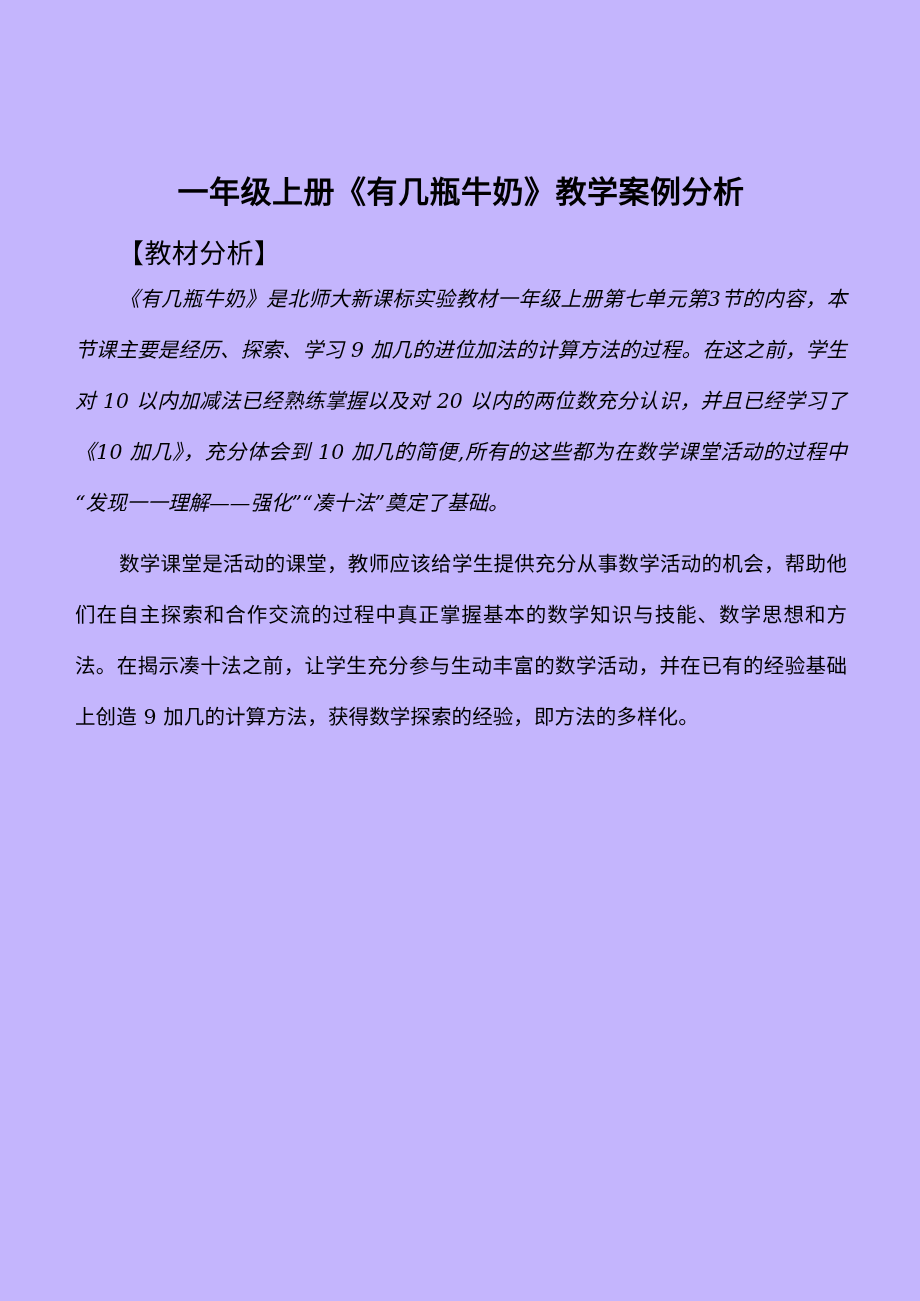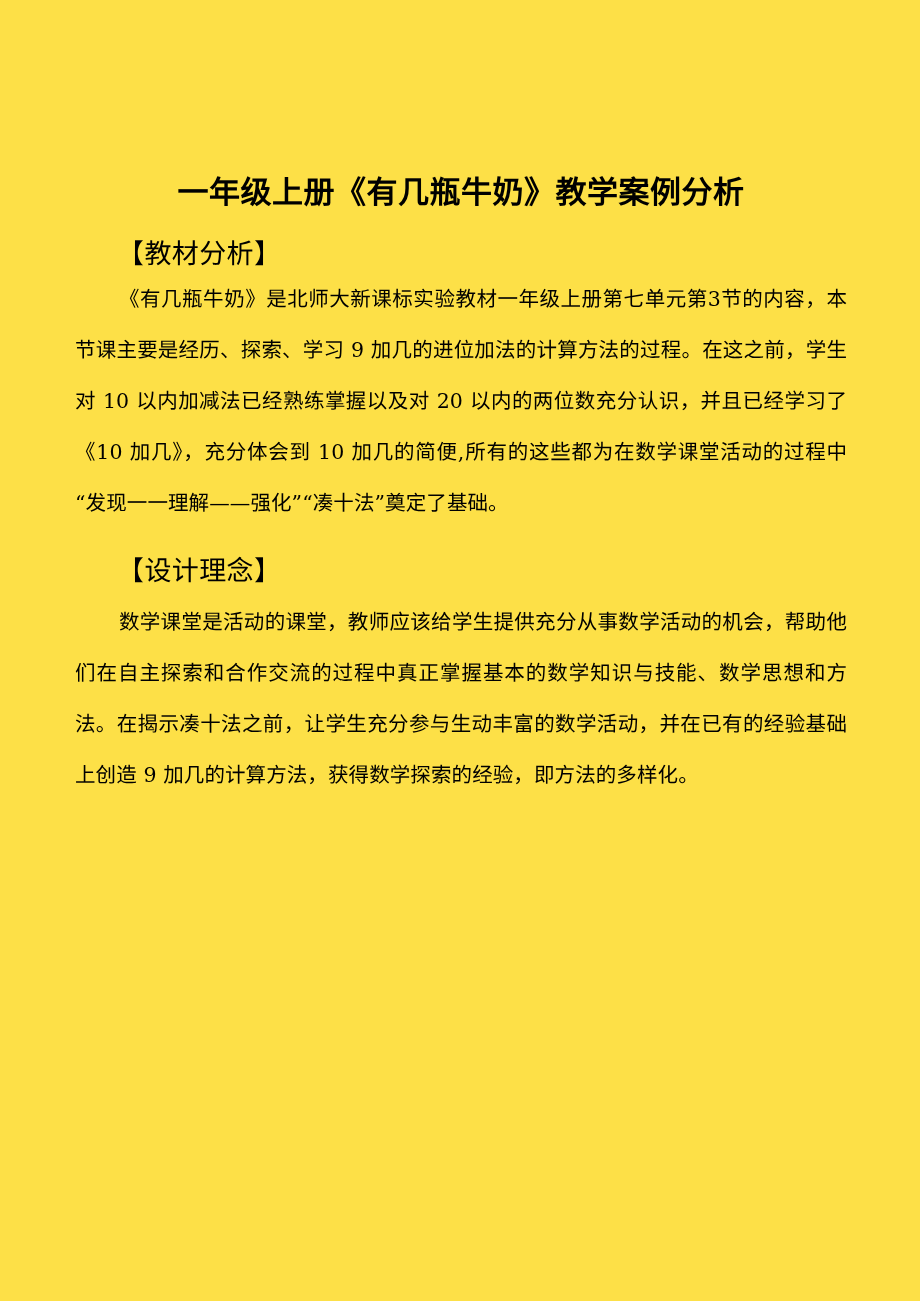--- a/index.html
+++ b/index.html
@@ -12,21 +12,21 @@
   body {
     font-family: "DejaVu Serif", "Liberation Serif", serif;
     color: #000000;
   }
 
   .page {
     position: relative;
     width: 920px;
     height: 1301px;
     margin: 0 auto;
-    background: #fde047;
+    background: #c4b5fd;
     overflow: hidden;
     box-sizing: border-box;
     padding-left: 10px;
   }
 
   .content {
     position: absolute;
     left: 75px;
     top: 0;
     width: 772px;
@@ -63,20 +63,21 @@
     padding-top: 8px;
     text-indent: 44px;
     text-align: justify;
     text-justify: inter-character;
     letter-spacing: 0.1px;
     word-break: break-all;
   }
 
   .para.first-after-heading {
     padding-top: 4px;
+    font-style: italic;
   }
 
   
   .gap-sm { padding-top: 10px; }
 
   .dotleader {
     letter-spacing: 2.2px;
   }
 </style>
 </head>
@@ -85,19 +86,18 @@
 <div class="page">
   <div class="content">
 
     <h1 class="doc-title">一年级上册《有几瓶牛奶》教学案例分析</h1>
 
     <p class="section-heading">【教材分析】</p>
 
     <p class="para first-after-heading">《有几瓶牛奶》是北师大新课标实验教材一年级上册第七单元第3节的内容，本节课主要是经历、探索、学习 9 加几的进位加法的计算方法的过程。在这之前，学生对 10 以内加减法已经熟练掌握以及对 20 以内的两位数充分认识，并且已经学习了《10 加几》，充分体会到 10 加几的简便,所有的这些都为在数学课堂活动的过程中“发现一一理解——强化”“凑十法”奠定了基础。</p>
 
 
-    <p class="section-heading">【设计理念】</p>
 
 
     <p class="para gap-sm">数学课堂是活动的课堂，教师应该给学生提供充分从事数学活动的机会，帮助他们在自主探索和合作交流的过程中真正掌握基本的数学知识与技能、数学思想和方法。在揭示凑十法之前，让学生充分参与生动丰富的数学活动，并在已有的经验基础上创造 9 加几的计算方法，获得数学探索的经验，即方法的多样化。</p>
 
   </div>
 </div>
 
 </body></html>

